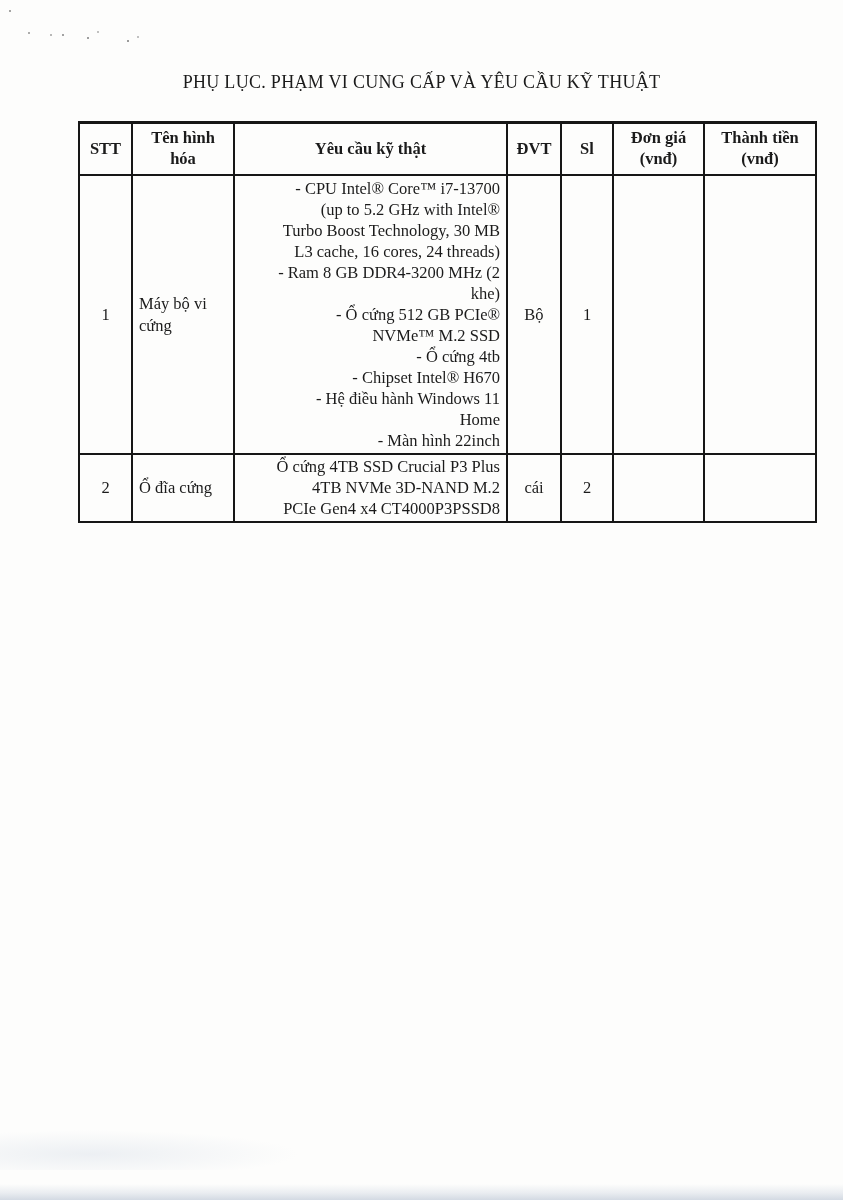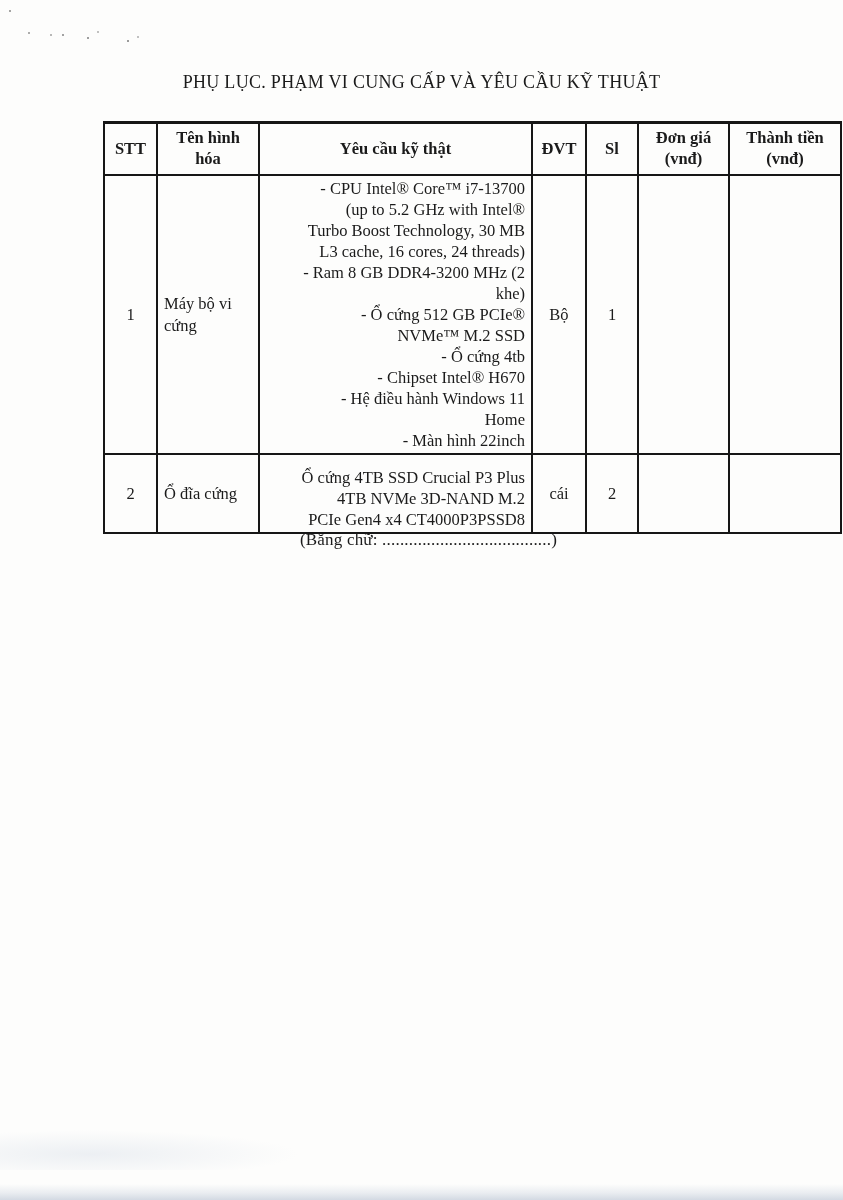--- a/index.html
+++ b/index.html
@@ -43,41 +43,41 @@
     table-layout:fixed;
     width:737px;
     font-size:16.5px;
   }
   table.doc th, table.doc td{
     border:2px solid #161616;
     padding:2px 6px;
     vertical-align:middle;
     overflow:hidden;
   }
-  table.doc{border-top:3px solid #161616;margin-left:25px;}
+  table.doc{border-top:3px solid #161616;}
   thead th{
     font-weight:bold;
     text-align:center;
     white-space:pre-line;
     height:46px;
     line-height:1.25;
     padding:1px 2px;
   }
   tr.row-1{height:274px;}
   tr.row-2{height:66px;}
   td.c-stt, td.c-unit, td.c-qty, td.c-price, td.c-total{text-align:center;}
   td.c-name{padding-left:9px;line-height:1.3;}
   td.c-spec{
     vertical-align:top;
     text-align:right;
     white-space:pre-line;
     line-height:21px;
     padding:3px 4px 2px 8px;
   }
-  tr.row-2 td.c-spec{padding-top:12px;line-height:21px;}
+  tr.row-2 td.c-spec{padding-top:1px;line-height:21px;}
 
   .bang-chu{
     position:absolute;top:530px;left:14px;right:0;
     text-align:center;
     font-size:17px;
     letter-spacing:.2px;
   }
 
   
   .scan-bottom{
@@ -151,18 +151,17 @@
 4TB NVMe 3D-NAND M.2
 PCIe Gen4 x4 CT4000P3PSSD8</td>
         <td class="c-unit">cái</td>
         <td class="c-qty">2</td>
         <td class="c-price"></td>
         <td class="c-total"></td>
       </tr>
     </tbody>
   </table>
 
-  <div class="bang-chu">(Bằng chữ: ......................................)</div>
 
   <div class="scan-smudge"></div>
   <div class="scan-bottom"></div>
 
 </div>
 
 </body></html>

